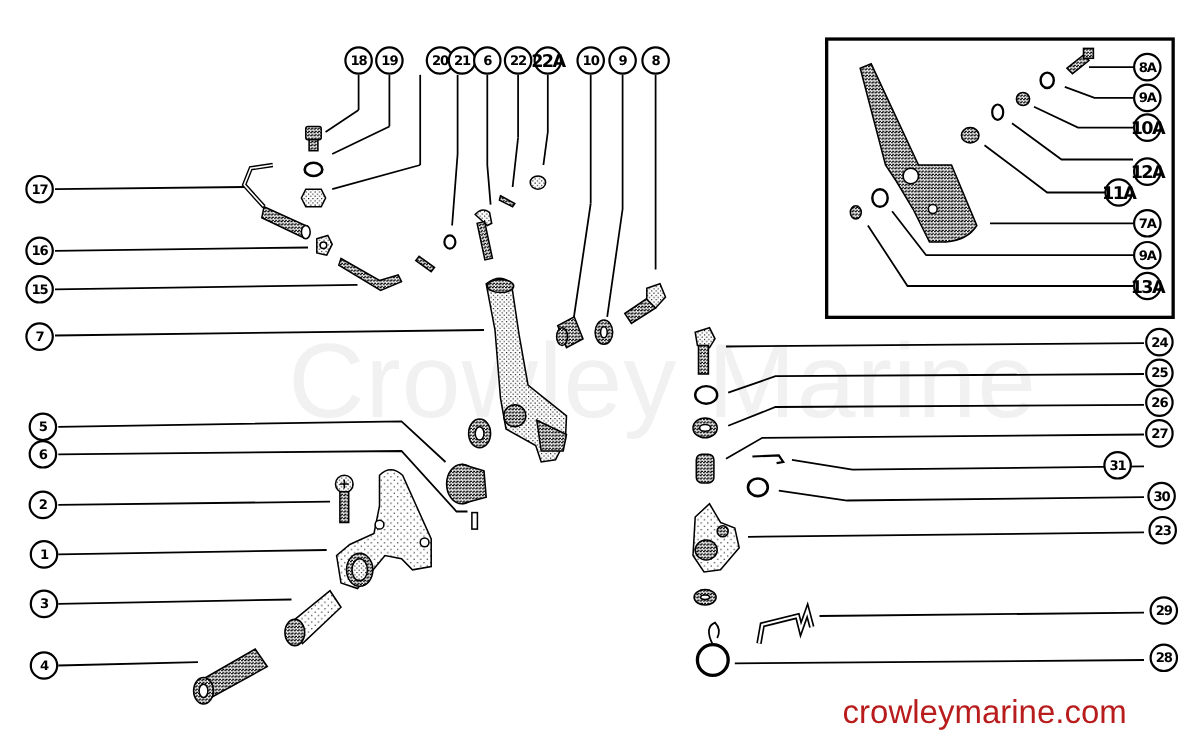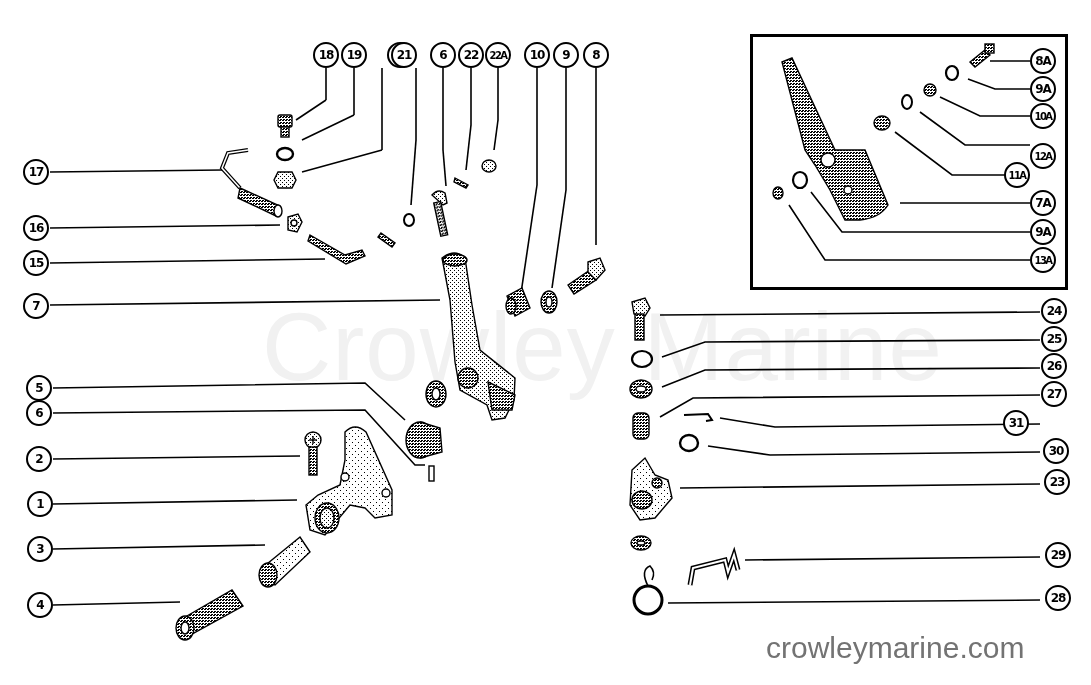--- a/index.html
+++ b/index.html
@@ -6,32 +6,32 @@
   body { width: 1091px; height: 685px; position: relative; overflow: hidden;
          font-family: "Liberation Sans", sans-serif; }
   #canvas { position: absolute; left: 0; top: 0; width: 1091px; height: 685px; }
   .watermark {
     position: absolute; left: 262px; top: 292px; width: 570px; height: 110px;
     font-family: "Liberation Sans", sans-serif; font-size: 96px; line-height: 110px;
     color: #f1f1f1; white-space: nowrap; letter-spacing: 1px;
   }
   .site-url {
     position: absolute; left: 766px; top: 628px; font-size: 30px; line-height: 40px;
-    color: #737373; font-family: "Liberation Sans", sans-serif; white-space: nowrap;
+    color: #b91c1c; font-family: "Liberation Sans", sans-serif; white-space: nowrap;
   }
   .callout {
     position: absolute; width: 26px; height: 26px; border: 2px solid #000;
     border-radius: 50%; background: #fff; box-sizing: border-box;
     display: flex; align-items: center; justify-content: center;
     font-family: "DejaVu Sans", sans-serif; font-weight: bold; font-size: 12px;
     letter-spacing: -1px; color: #000; transform: translate(-50%, -50%);
     cursor: pointer;
     text-align: right;
   }
-  .callout.sm { font-size: 10px; letter-spacing: -1.5px; }
+  .callout.sm { font-size: 16px; letter-spacing: -1.5px; }
   .inset-box {
     position: absolute; left: 750px; top: 34px; width: 318px; height: 256px;
     border: 3px solid #000; box-sizing: border-box;
   }
 </style>
 </head>
 <body>
 
 <div id="canvas">
 
@@ -227,21 +227,21 @@
       <ellipse cx="648" cy="600" rx="14" ry="14" fill="none" stroke-width="3"></ellipse>
       <path d="M648,586 Q640,570 650,566 Q656,572 652,580" fill="none" stroke-width="1.6"></path>
     </g>
   </svg>
 
   <div class="inset-box"></div>
 
   <div class="callout" style="left:326px;top:55px">18</div>
   <div class="callout" style="left:354px;top:55px">19</div>
   <div class="callout" style="left:400px;top:55px">20</div>
-  <div class="callout" style="left:404px;top:55px">21</div>
+  <div class="callout" style="left:420px;top:55px">21</div>
   <div class="callout" style="left:443px;top:55px">6</div>
   <div class="callout" style="left:471px;top:55px">22</div>
   <div class="callout sm" style="left:498px;top:55px">22A</div>
   <div class="callout" style="left:537px;top:55px">10</div>
   <div class="callout" style="left:566px;top:55px">9</div>
   <div class="callout" style="left:596px;top:55px">8</div>
 
   <div class="callout" style="left:36px;top:172px">17</div>
   <div class="callout" style="left:36px;top:228px">16</div>
   <div class="callout" style="left:36px;top:263px">15</div>

